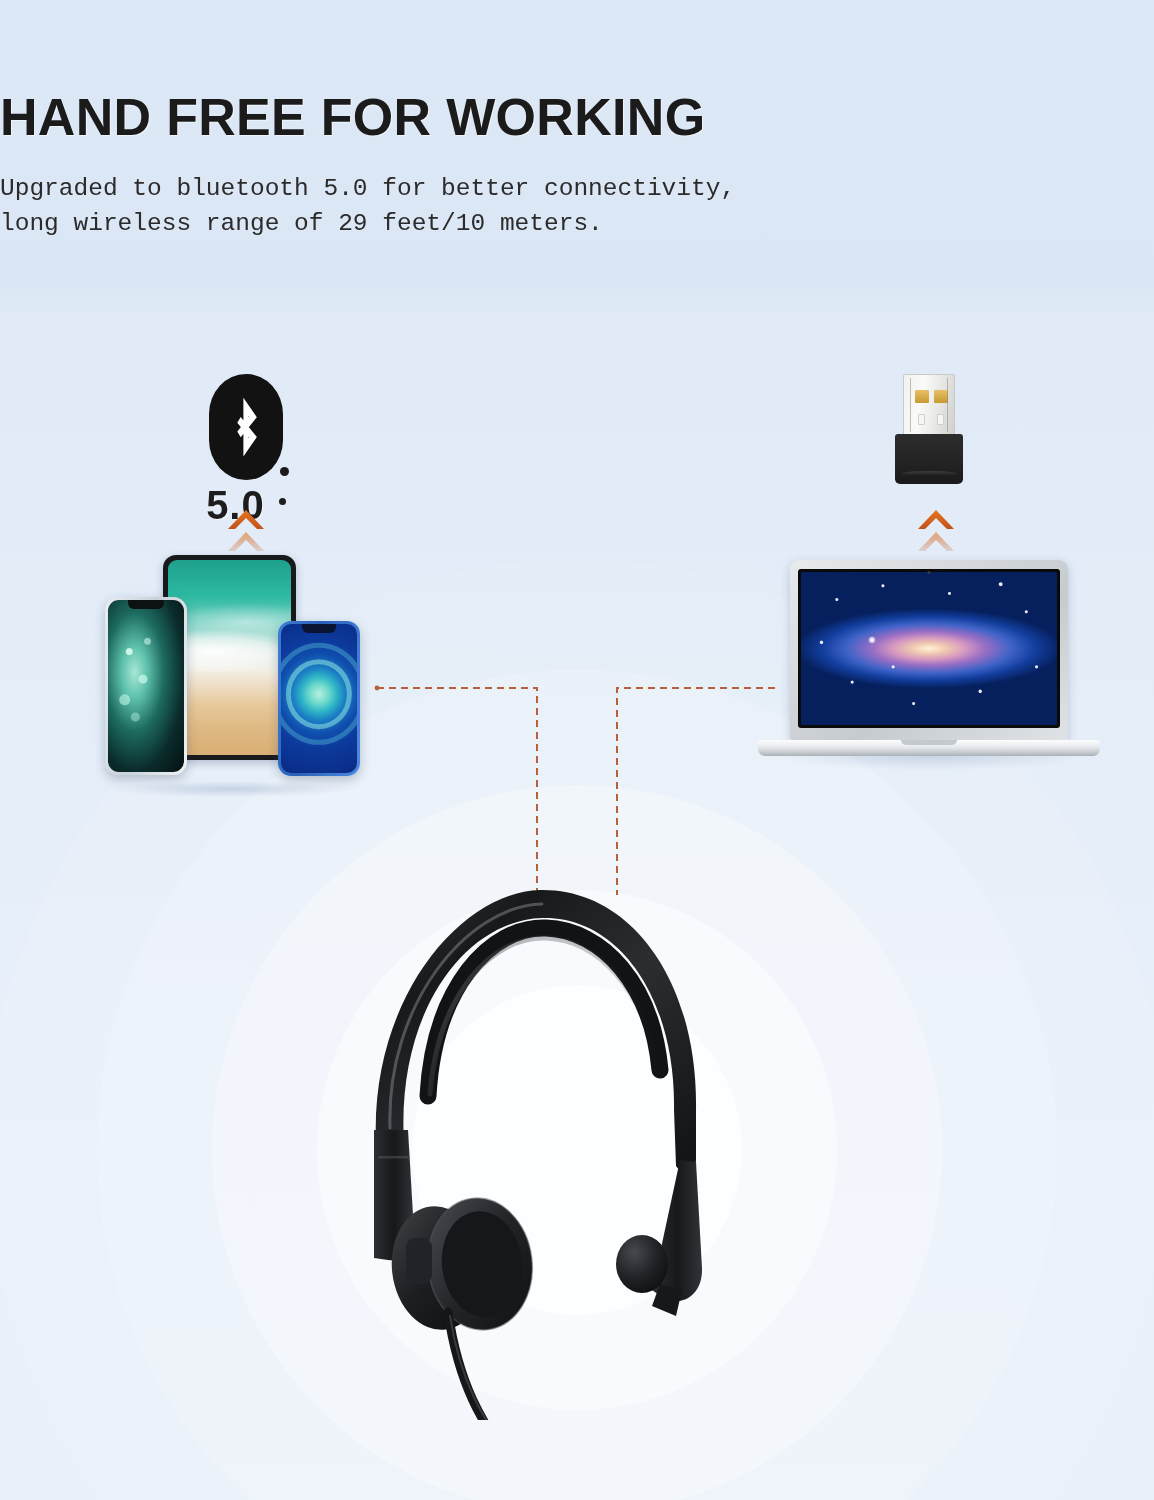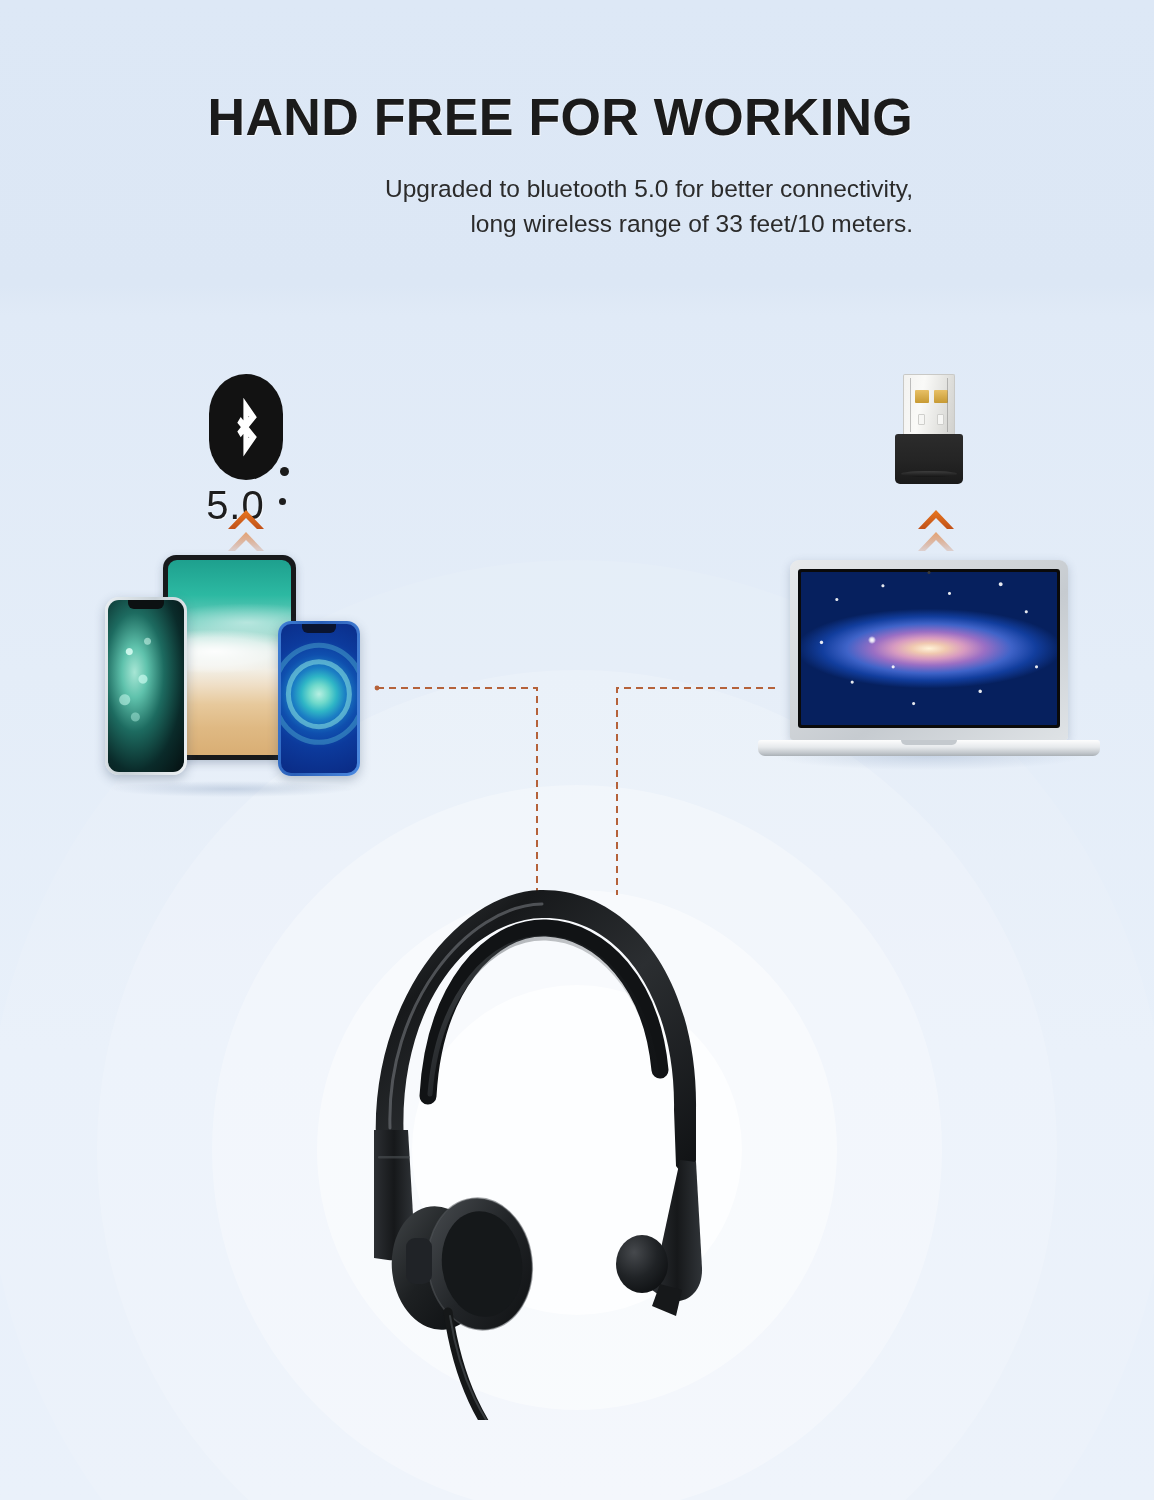--- a/index.html
+++ b/index.html
@@ -13,37 +13,38 @@
   }
   #stage {
     position:relative;
     width:1154px;
     height:1500px;
     background:linear-gradient(180deg,#dde8f6 0%,#dce7f5 19%,#e0eaf7 21%,#e4edf8 45%,#e8f0fa 70%,#eaf1fa 100%);
     overflow:hidden;
   }
 
   
-  #header { position:absolute; top:0; left:0; width:913px; height:300px; text-align:right; }
+  #header { position:absolute; top:0; left:0; width:913px; height:300px; text-align:left; }
   #headline {
     margin-top:88px;
     font-size:52px;
     font-weight:bold;
     letter-spacing:0.3px;
     line-height:1.12;
     color:#1b1b1b;
     text-shadow:1px 1px 0 rgba(255,255,255,.55);
   }
   #headline .line { display:block; white-space:nowrap; }
   #subtitle {
     margin-top:26px;
     font-size:24.5px;
     line-height:1.42;
     color:#2b2b2b;
     font-weight:400;
+    font-family:Liberation Mono, monospace;
   }
   #subtitle .line { display:block; }
 
   
   .ripple {
     position:absolute;
     border-radius:50%;
     left:50%; top:1150px;
     transform:translate(-50%,-50%);
     pointer-events:none;
@@ -63,21 +64,21 @@
     width:74px; height:106px; margin:0 auto;
     background:#121212; border-radius:37px/40px;
     position:relative;
   }
   .bt-pill svg { position:absolute; left:50%; top:50%; transform:translate(-50%,-50%); }
   .bt-dot {
     position:absolute; right:-6px; bottom:4px;
     width:9px; height:9px; border-radius:50%; background:#1a1a1a;
   }
   .bt-ver {
-    font-size:40px; font-weight:400; color:#1d1d1d;
+    font-size:40px; font-weight:700; color:#1d1d1d;
     letter-spacing:1px; margin-top:5px; line-height:1;
     text-shadow:1px 1px 0 rgba(255,255,255,.6);
   }
   .bt-ver-dot {
     display:inline-block; width:7px; height:7px; border-radius:50%;
     background:#1d1d1d; vertical-align:super; margin-left:2px;
   }
 
   
   .chevrons { position:absolute; width:44px; height:56px; }
@@ -278,21 +279,21 @@
   <div class="ripple r3"></div>
   <div class="ripple r2"></div>
   <div class="ripple r1"></div>
 
   <div id="header">
     <h1 id="headline">
       <span class="line">HAND FREE FOR WORKING</span>
     </h1>
     <p id="subtitle">
       <span class="line">Upgraded to bluetooth 5.0 for better connectivity,</span>
-      <span class="line">long wireless range of 33 feet/10 meters.</span>
+      <span class="line">long wireless range of 29 feet/10 meters.</span>
     </p>
   </div>
 
   <svg id="connectors" viewBox="0 0 1154 1500">
     <path d="M377 688 H537 V895" fill="none" stroke="#b5623a" stroke-width="2" stroke-dasharray="7 5" stroke-linecap="butt"></path>
     <path d="M775 688 H617 V895" fill="none" stroke="#b5623a" stroke-width="2" stroke-dasharray="7 5" stroke-linecap="butt"></path>
     <circle cx="377" cy="688" r="2.4" fill="#b5623a"></circle>
   </svg>
 
   <div class="node" id="bt-badge">

